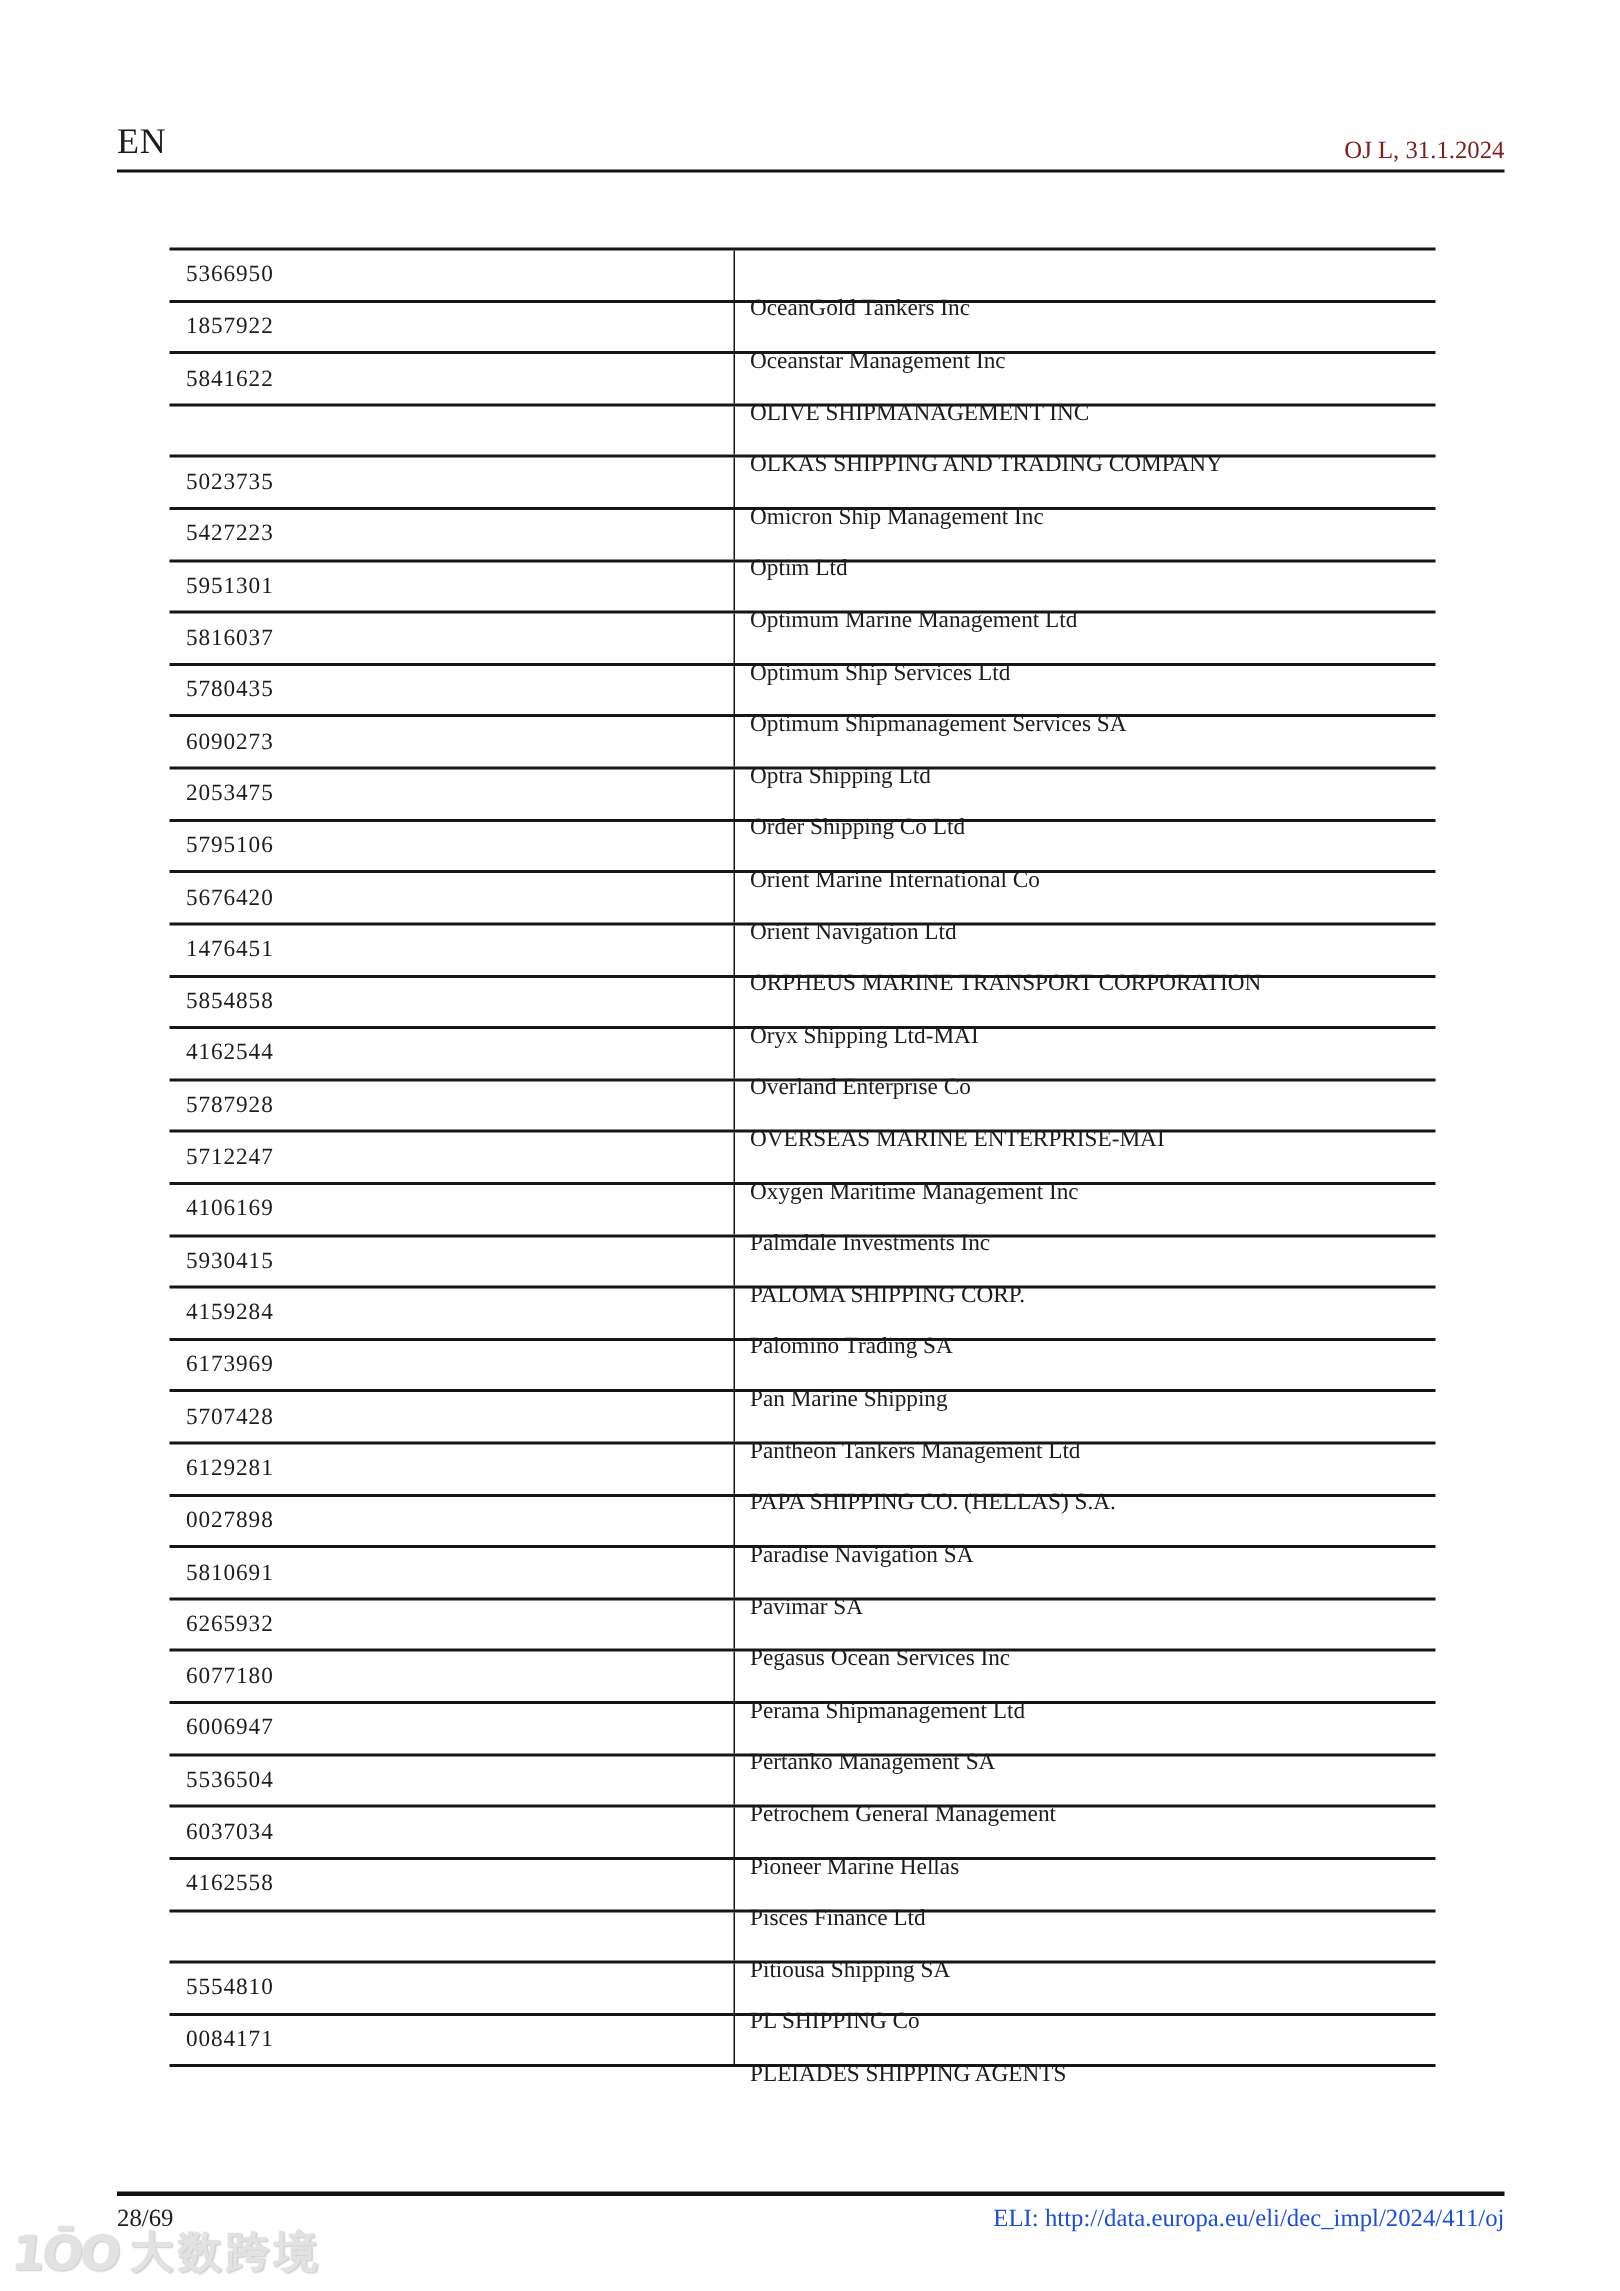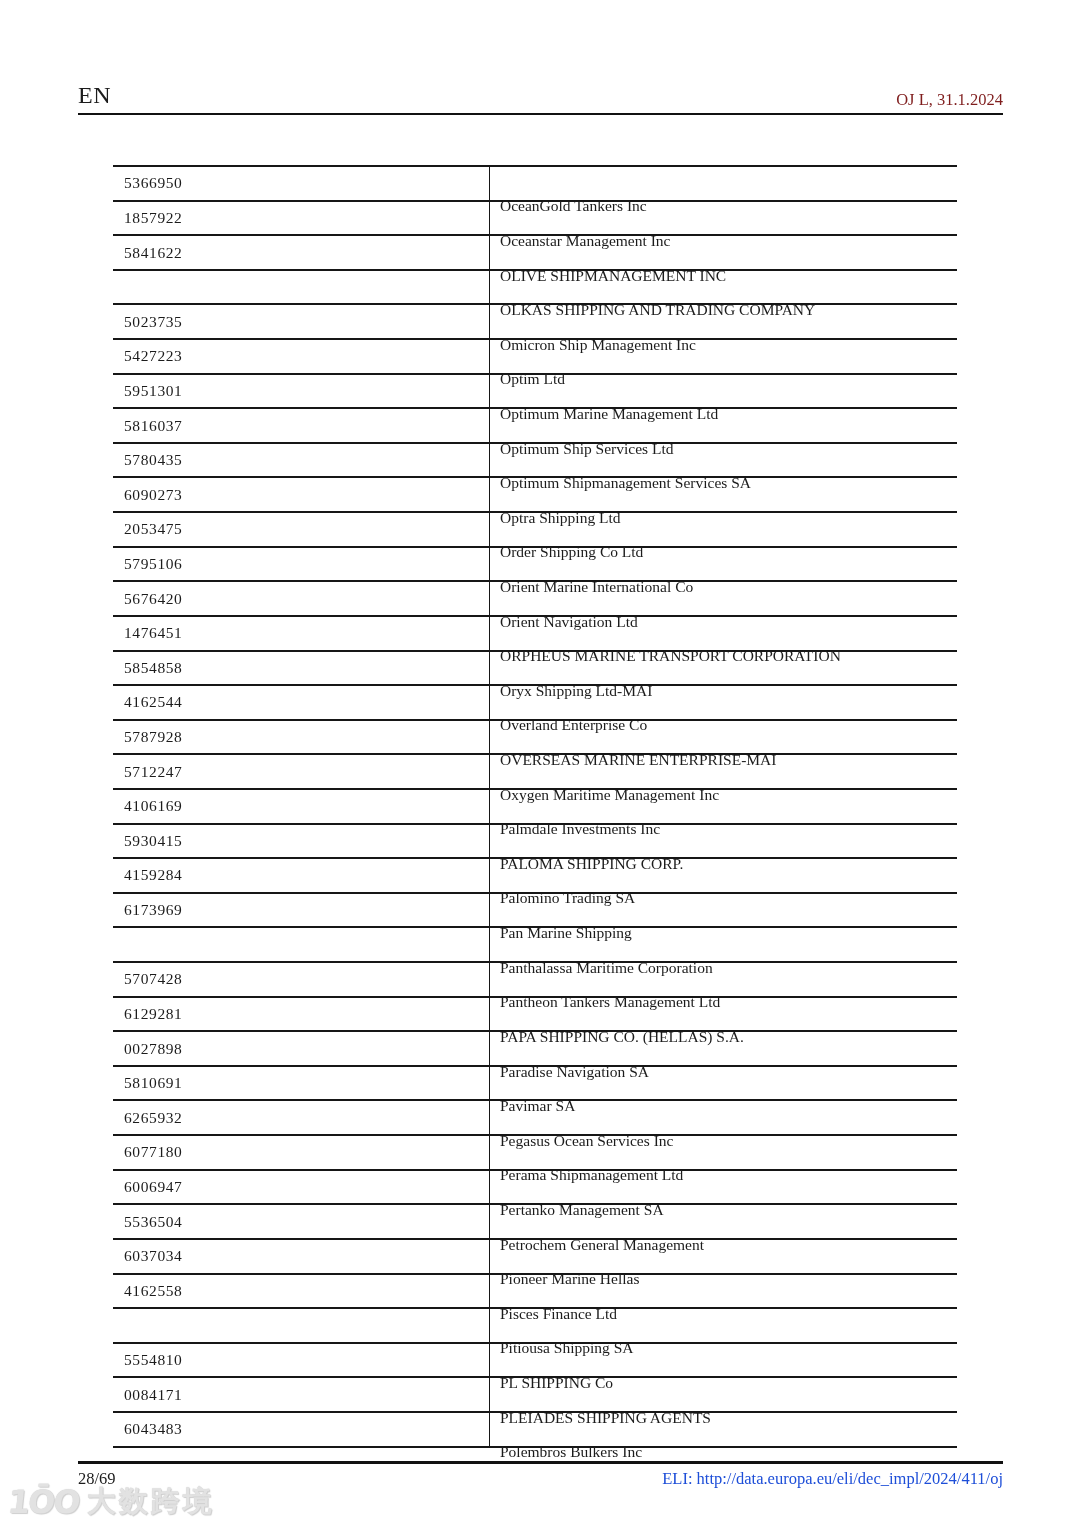--- a/index.html
+++ b/index.html
@@ -216,24 +216,20 @@
       </div>
       <div class="trow">
         <div class="cell-num">4159284</div>
         <div class="cell-name">Palomino Trading SA</div>
       </div>
       <div class="trow">
         <div class="cell-num">6173969</div>
         <div class="cell-name">Pan Marine Shipping</div>
       </div>
       <div class="trow">
-        <div class="cell-num"></div>
-        <div class="cell-name">Panthalassa Maritime Corporation</div>
-      </div>
-      <div class="trow">
         <div class="cell-num">5707428</div>
         <div class="cell-name">Pantheon Tankers Management Ltd</div>
       </div>
       <div class="trow">
         <div class="cell-num">6129281</div>
         <div class="cell-name">PAPA SHIPPING CO. (HELLAS) S.A.</div>
       </div>
       <div class="trow">
         <div class="cell-num">0027898</div>
         <div class="cell-name">Paradise Navigation SA</div>
@@ -270,24 +266,20 @@
         <div class="cell-num"></div>
         <div class="cell-name">Pitiousa Shipping SA</div>
       </div>
       <div class="trow">
         <div class="cell-num">5554810</div>
         <div class="cell-name">PL SHIPPING Co</div>
       </div>
       <div class="trow">
         <div class="cell-num">0084171</div>
         <div class="cell-name">PLEIADES SHIPPING AGENTS</div>
-      </div>
-      <div class="trow">
-        <div class="cell-num">6043483</div>
-        <div class="cell-name">Polembros Bulkers Inc</div>
       </div>
     </div>
 
   <div class="footer-rule"></div>
   <div class="footer-page">28/69</div>
   <a class="footer-eli" href="#">ELI: http://data.europa.eu/eli/dec_impl/2024/411/oj</a>
 
   <div class="watermark">
     <span class="watermark-icon">1ŌO</span>
     <span class="watermark-text">大数跨境</span>

